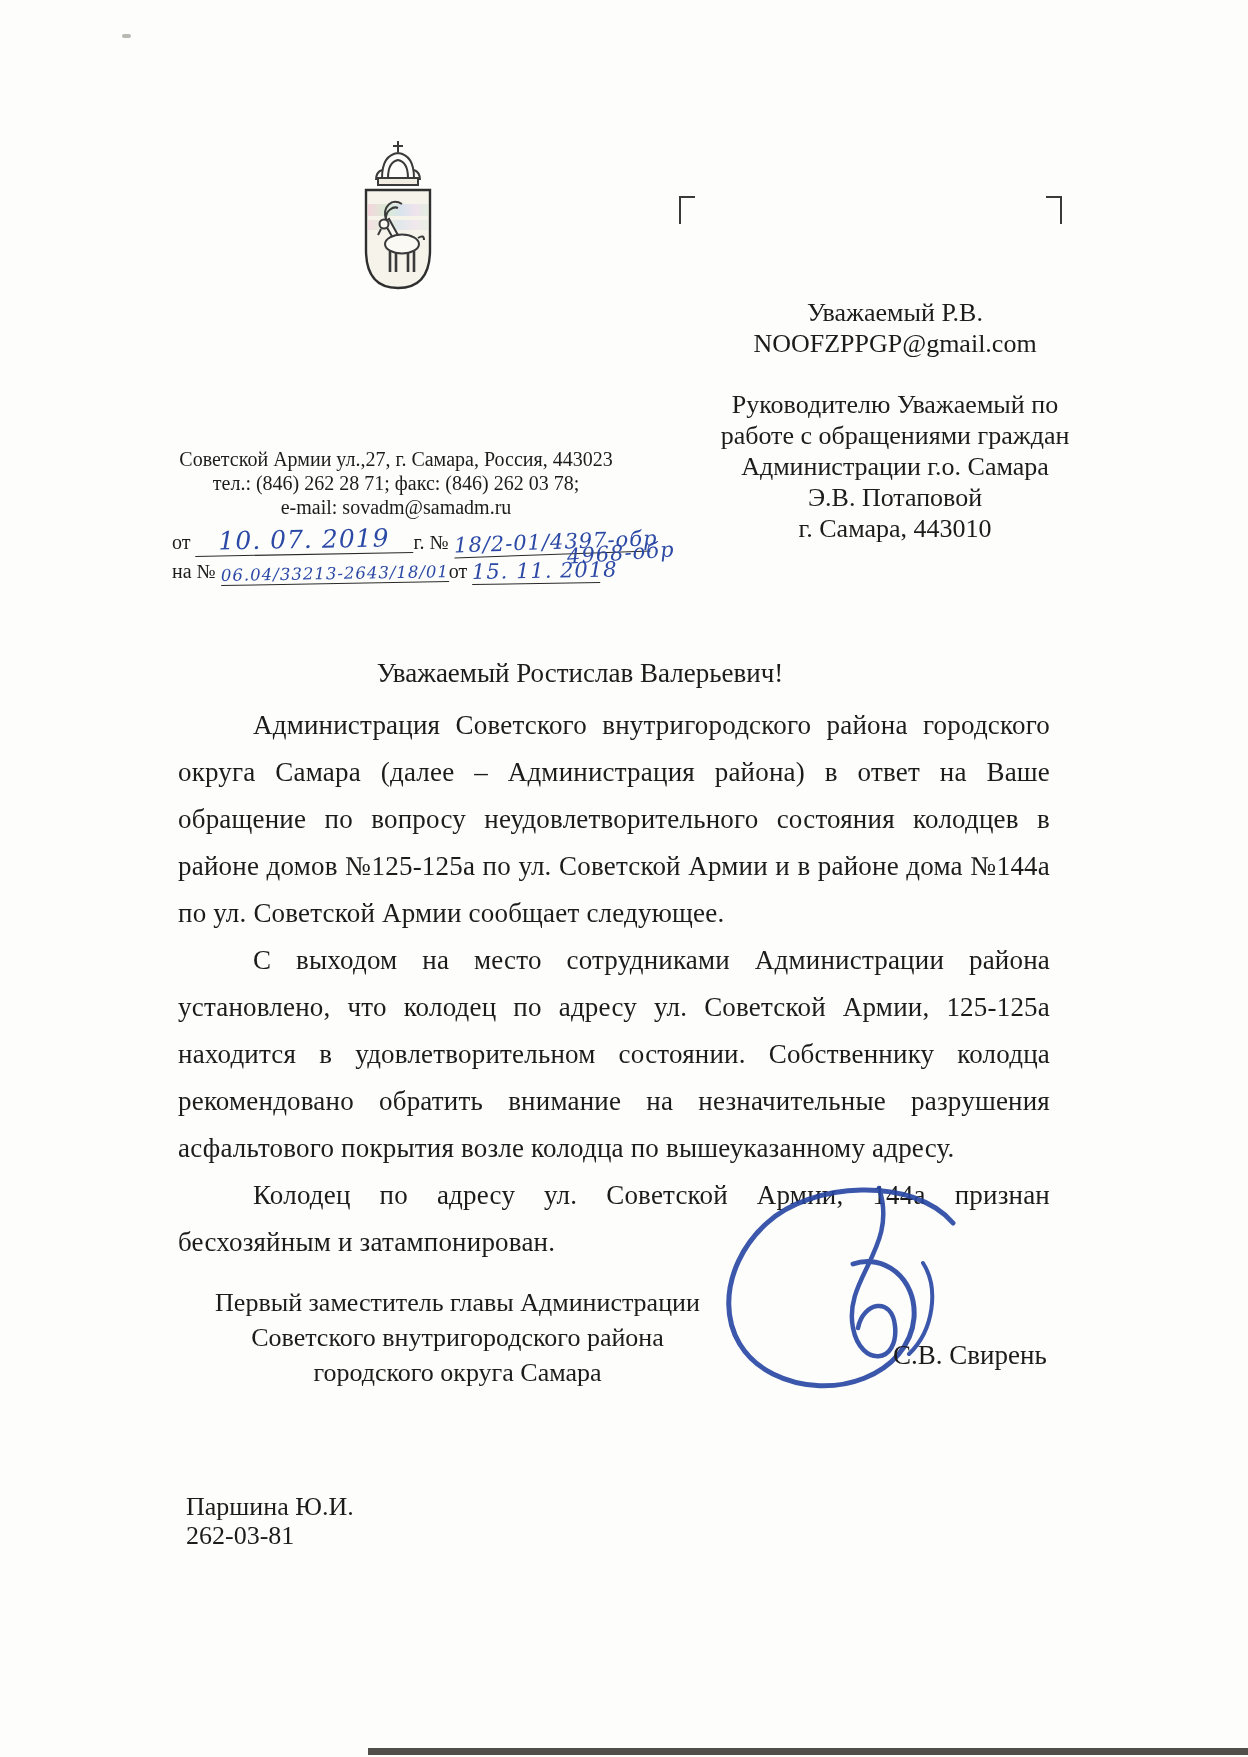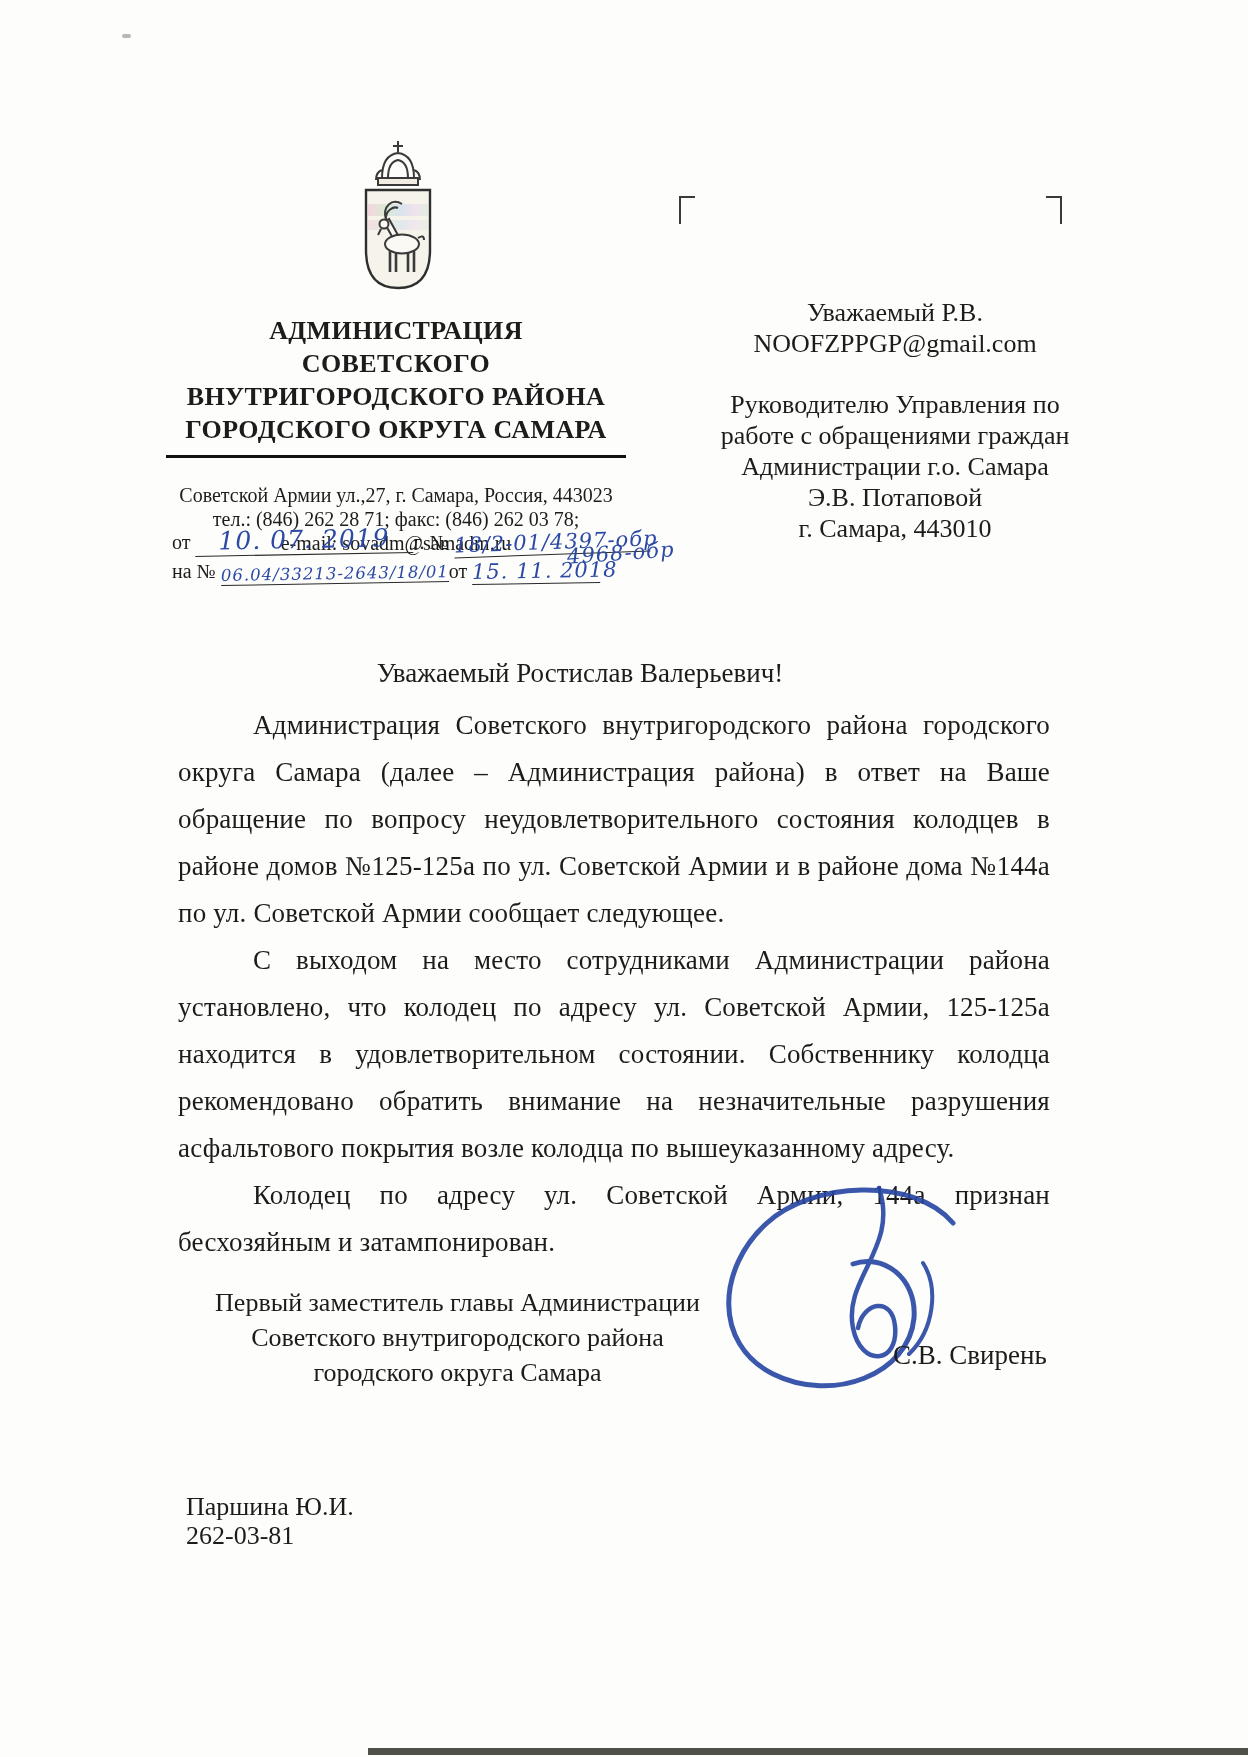--- a/index.html
+++ b/index.html
@@ -10,21 +10,21 @@
   }
   
   .emblem{position:absolute;left:336px;top:138px;width:124px;height:158px;}
   
   .org{
     position:absolute;left:166px;top:314px;width:460px;text-align:center;
     font-weight:bold;font-size:26px;line-height:33px;letter-spacing:.4px;
     border-bottom:3px solid #111;padding-bottom:9px;
   }
   .addr{position:absolute;left:166px;top:447px;width:460px;text-align:center;
-        font-size:20px;line-height:24px;margin-top:36px;}
+        font-size:20px;line-height:24px;}
   .refrow{position:absolute;left:172px;width:486px;display:flex;align-items:flex-end;
           font-size:20px;}
   .refrow1{top:525px;}
   .refrow2{top:559px;}
   .refrow .lbl{flex:none;padding:0 5px 1px 0;}
   .blank{flex:none;border-bottom:1.6px solid #2a2a2a;text-align:center;
          white-space:nowrap;overflow:visible;}
   .hand{
     font-family:"DejaVu Serif","Liberation Serif",serif;
     font-style:italic;color:#2b49a5;letter-spacing:1px;
@@ -100,26 +100,20 @@
         <path d="M54,113 V134 M60,115 V134 M72,115 V134 M78,113 V134" fill="none" stroke-width="2.6"></path>
         <path d="M82,100 q6,-4 6,2" fill="none"></path>
       </g>
     </svg>
   </div>
 
   <div class="mark mark-left"></div>
   <div class="mark mark-right"></div>
   <div class="speck"></div>
 
-  <div class="org">
-    <div>АДМИНИСТРАЦИЯ</div>
-    <div>СОВЕТСКОГО</div>
-    <div>ВНУТРИГОРОДСКОГО РАЙОНА</div>
-    <div>ГОРОДСКОГО  ОКРУГА САМАРА</div>
-  </div>
 
   <div class="addr">
     <div>Советской Армии ул.,27, г. Самара, Россия, 443023</div>
     <div>тел.: (846)  262 28 71; факс: (846)  262 03 78;</div>
     <div>e-mail: sovadm@samadm.ru</div>
   </div>
 
   <div class="refrow refrow1">
     <span class="lbl">от</span>
     <span class="blank hand hw-date">10. 07. 2019</span>
@@ -132,21 +126,21 @@
     <span class="lbl">на №</span>
     <span class="blank hand hw-refno">06.04/33213-2643/18/01</span>
     <span class="lbl">от</span>
     <span class="blank hand hw-refdate">15. 11. 2018</span>
   </div>
 
   <div class="recipient">
     <div>Уважаемый Р.В.</div>
     <div>NOOFZPPGP@gmail.com</div>
     <div class="spacer"></div>
-    <div>Руководителю Управления по</div>
+    <div>Руководителю Уважаемый по</div>
     <div>работе с обращениями граждан</div>
     <div>Администрации г.о. Самара</div>
     <div>Э.В. Потаповой</div>
     <div>г. Самара, 443010</div>
   </div>
 
   <div class="salutation">Уважаемый Ростислав Валерьевич!</div>
 
   <div class="body-text">
     <p>Администрация Советского внутригородского района городского округа Самара (далее – Администрация района) в ответ на Ваше обращение по вопросу неудовлетворительного состояния колодцев в районе домов №125-125а по ул. Советской Армии и в районе дома №144а по ул. Советской Армии сообщает следующее.</p>

